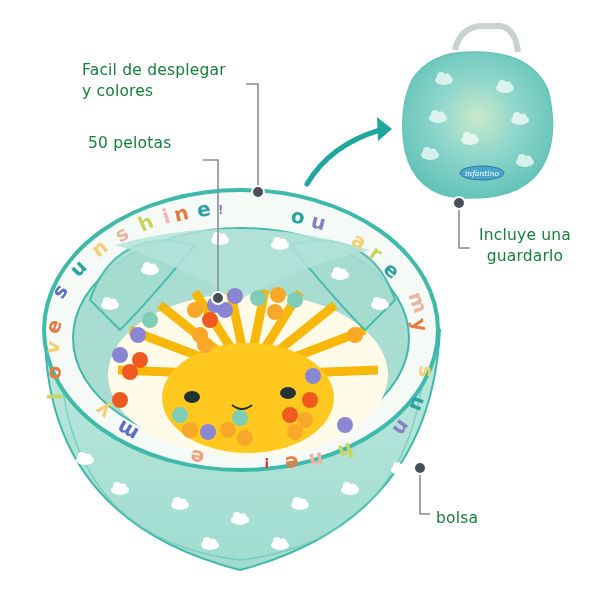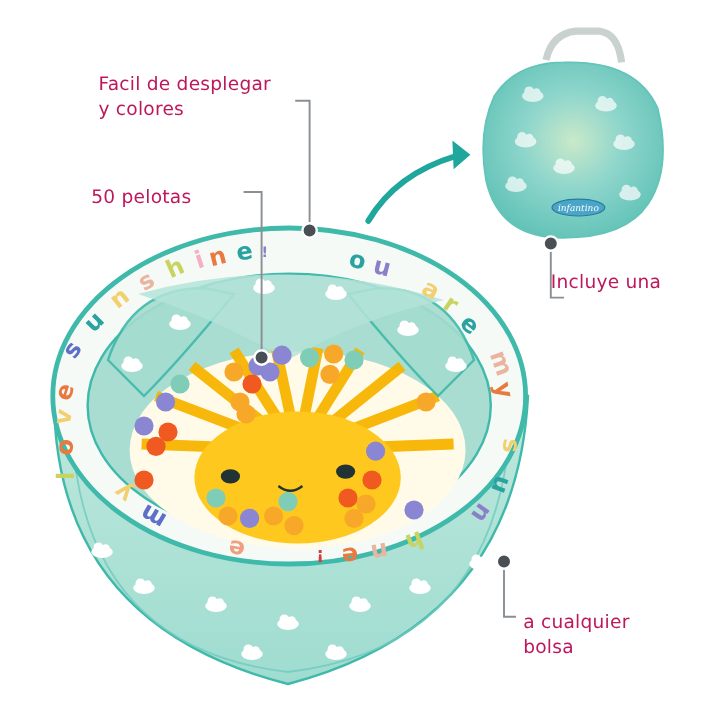--- a/index.html
+++ b/index.html
@@ -1,18 +1,18 @@
 <!DOCTYPE html>
 <html><head>
 <meta charset="utf-8">
 <style>
   html, body { margin: 0; padding: 0; }
   body { width: 600px; height: 600px; background: #ffffff; position: relative; overflow: hidden; font-family: "Liberation Sans", sans-serif; }
   .stage { position: absolute; inset: 0; }
-  .label { position: absolute; color: #be185d; font-family: "DejaVu Sans", sans-serif; font-size: 15.5px; line-height: 21px; letter-spacing: 0.2px; }
+  .label { position: absolute; color: #15803d; font-family: "DejaVu Sans", sans-serif; font-size: 15.5px; line-height: 21px; letter-spacing: 0.2px; }
   .label div { white-space: nowrap; }
   svg { position: absolute; left: 0; top: 0; }
 </style>
 </head>
 <body>
 
 <div class="stage">
 
   <svg width="600" height="600" viewBox="0 0 600 600">
     <defs>
@@ -181,24 +181,24 @@
       <circle cx="218" cy="298" r="6"></circle>
       <circle cx="459" cy="203" r="6"></circle>
       <circle cx="420" cy="468" r="6"></circle>
     </g>
   </svg>
 
   <div class="label" style="left:82px; top:60px;">
     <div>Facil de desplegar</div>
     <div>y colores</div>
   </div>
-  <div class="label" style="left:76px; top:133px;margin-top:21px;">
+  <div class="label" style="left:88px; top:133px;">
     <div>50 pelotas</div>
   </div>
-  <div class="label" style="left:459px; top:225px;text-align:center;">
+  <div class="label" style="left:479px; top:225px;text-align:center;">
     <div>Incluye una</div>
+    <div>guardarlo</div>
   </div>
   <div class="label" style="left:436px; top:508px;">
-    <div>a cualquier</div>
     <div>bolsa</div>
   </div>
 
 </div>
 
 </body></html>

